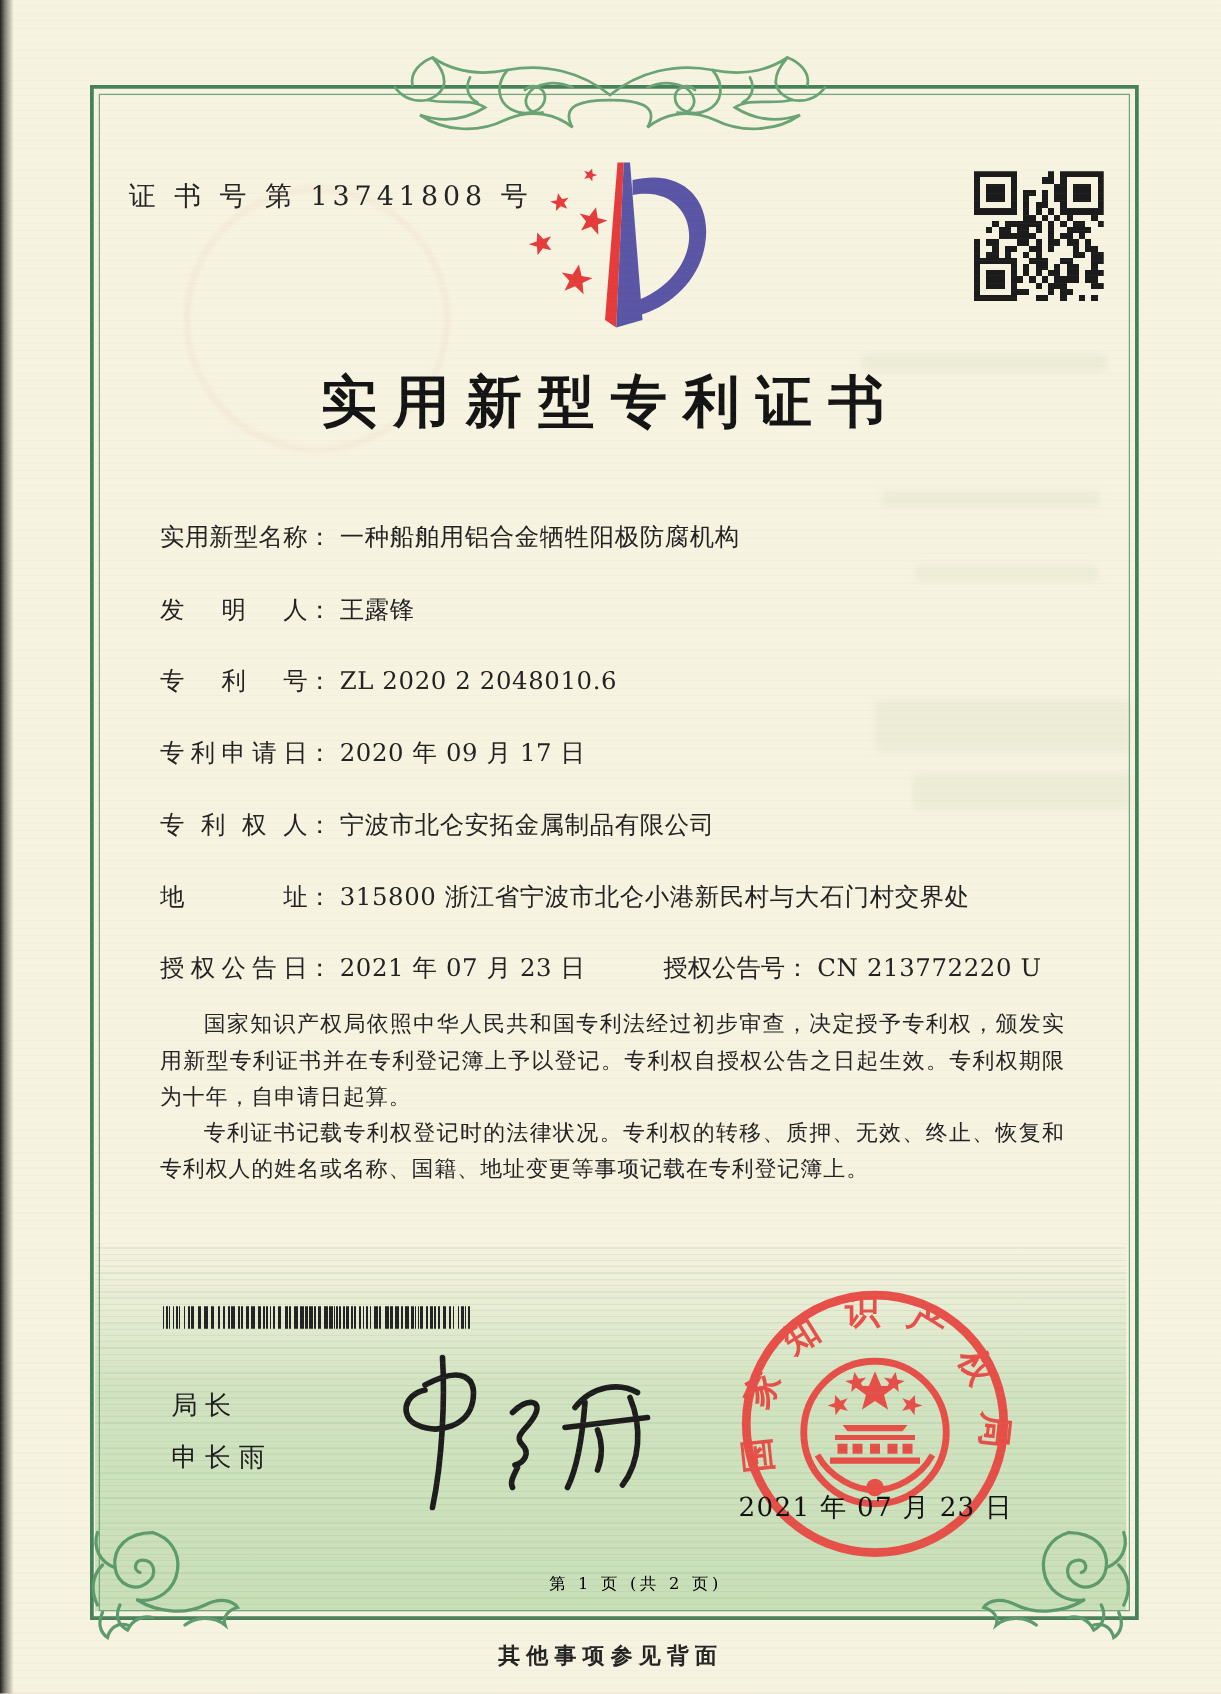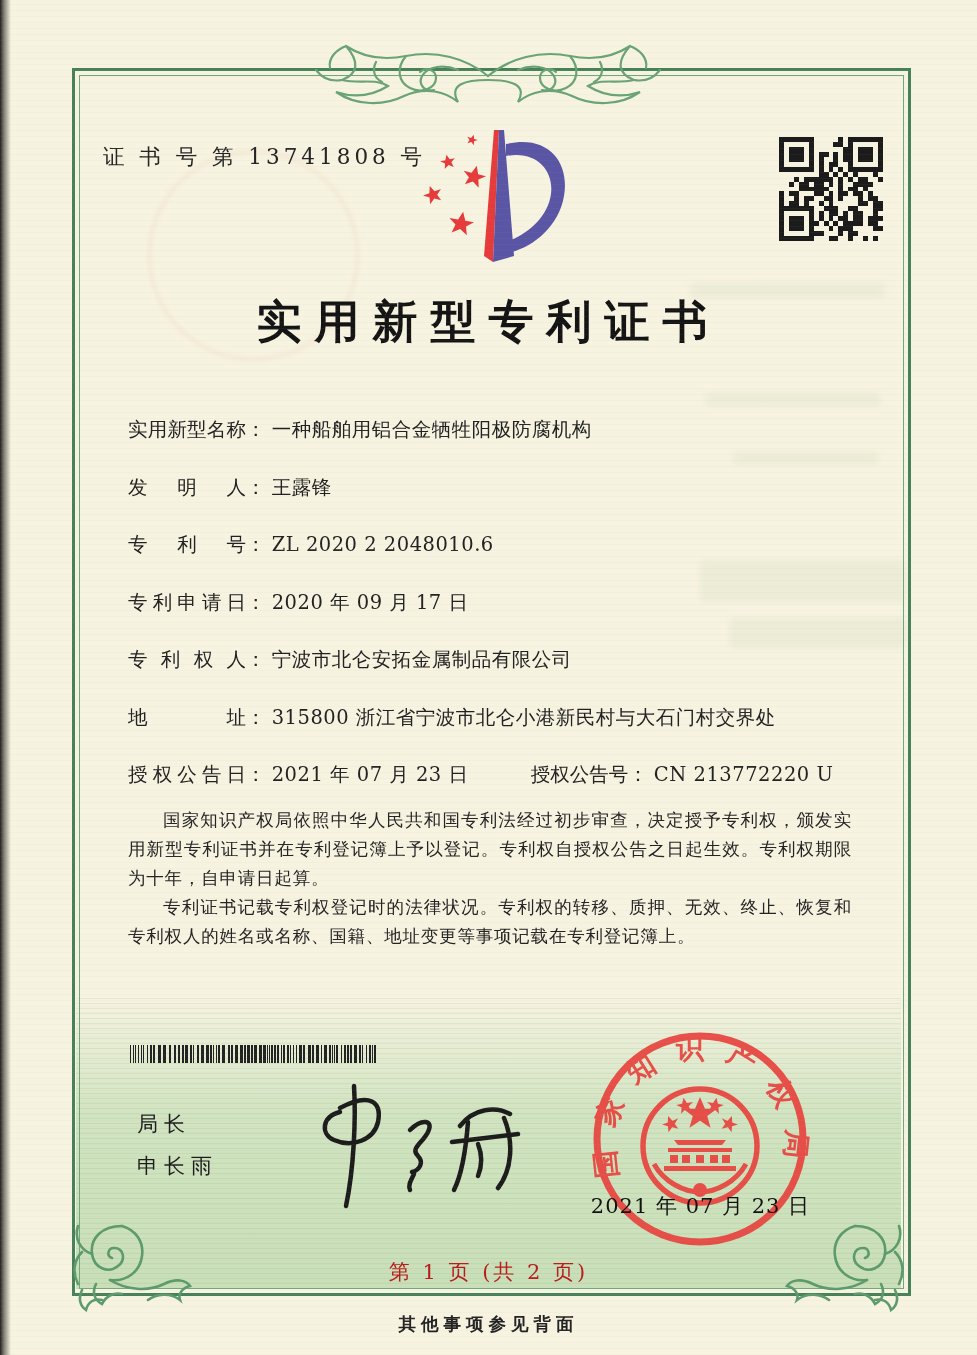--- a/index.html
+++ b/index.html
@@ -37,21 +37,21 @@
         text-align:justify;color:#242424;letter-spacing:.8px;}
   .paras p{margin:0;text-indent:2em;}
   .barcode{position:absolute;left:130px;top:1045px;width:248px;height:18px;}
   .officer-title{position:absolute;left:137px;top:1110px;font-size:21px;letter-spacing:6px;color:#1d1d1d;}
   .officer-name{position:absolute;left:137px;top:1152px;font-size:21px;letter-spacing:6px;color:#1d1d1d;}
   .signature{position:absolute;left:282px;top:1078px;}
   .seal{position:absolute;left:583px;top:1022px;width:234px;height:234px;}
   .seal-date{position:absolute;left:588px;top:1192px;width:225px;text-align:center;
         font-size:21px;color:#121212;letter-spacing:1px;z-index:5;}
   .page-num{position:absolute;left:72px;top:1258px;width:833px;text-align:center;
-        font-size:21px;letter-spacing:3px;color:#b91c1c;z-index:3;}
+        font-size:13px;letter-spacing:3px;color:#000000;z-index:3;padding-left:20px;}
   .back-note{position:absolute;left:0;top:1312px;width:977px;text-align:center;
         font-size:17.5px;font-weight:bold;letter-spacing:5px;color:#232323;}
   .ornament{position:absolute;z-index:2;}
   svg{display:block;}
 </style>
 </head>
 <body>
 
 <div id="page">
 

